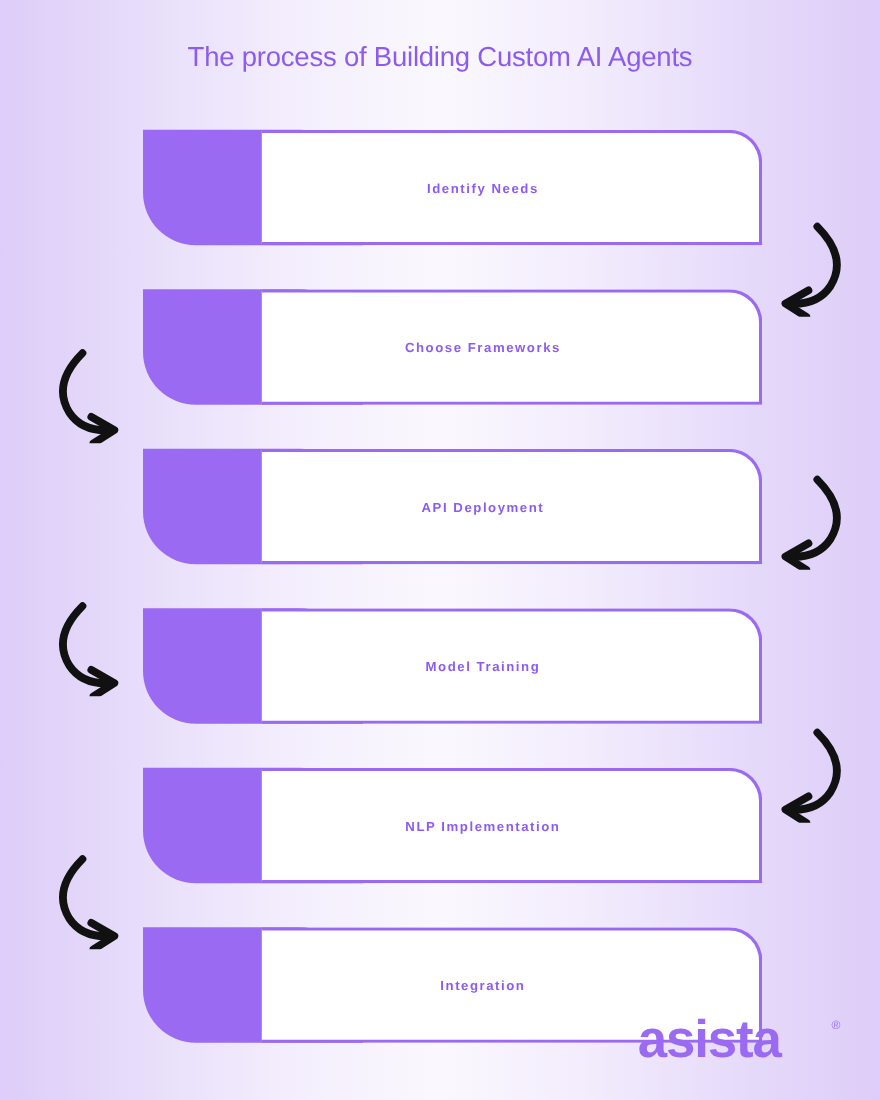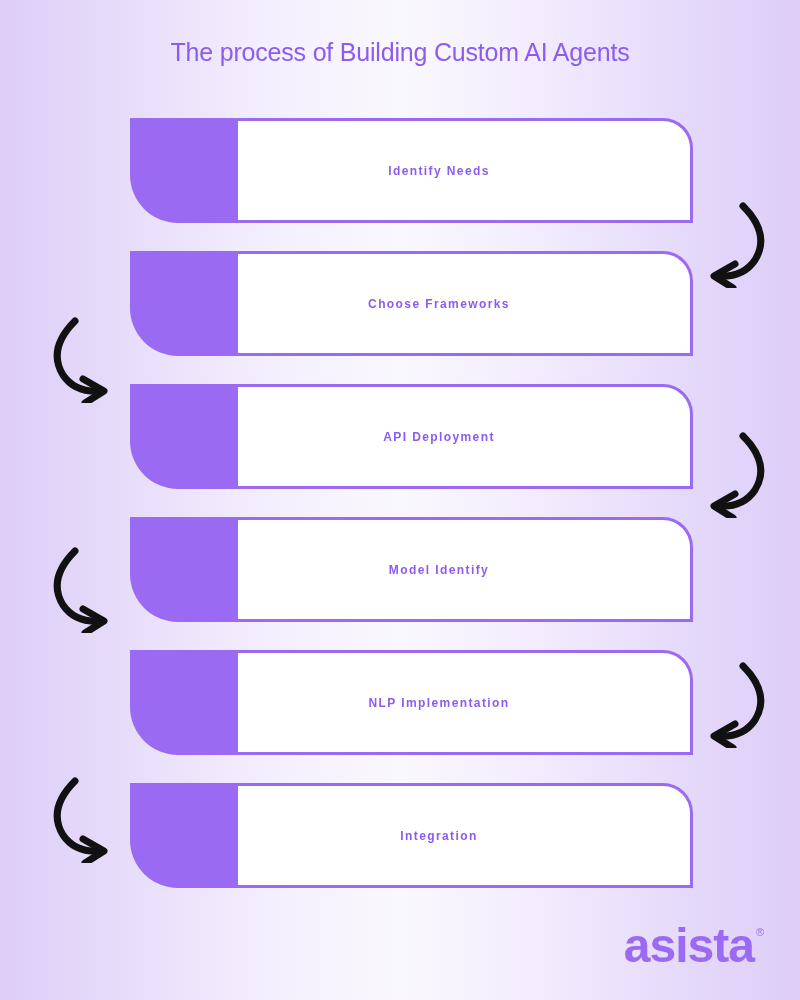--- a/index.html
+++ b/index.html
@@ -36,21 +36,21 @@
 
   
   #steps {
     position:absolute;
     top:118px; left:0; width:800px;
   }
 
   .step {
     position:relative;
     height:125px;
-    margin-bottom:8px;
+    margin-bottom:20px;
   }
 
   
   .step-block {
     position:absolute;
     left:130px; top:0;
     width:200px; height:105px;
     background:#9b6af2;
     border-radius:0 58px 0 48px;
   }
@@ -84,20 +84,21 @@
     pointer-events:none;
   }
   .arrow svg { display:block; width:100%; height:100%; }
 
   
   #logo {
     position:absolute;
     right:36px; bottom:30px;
     display:flex;
     align-items:flex-start;
+    gap:44px;
   }
   #logo-word {
     font-size:48px;
     font-weight:bold;
     color:#9b6af2;
     letter-spacing:-1px;
     line-height:1;
   }
   #logo-tm {
     font-size:11px;
@@ -132,21 +133,21 @@
     <div class="step">
       <div class="step-block"></div>
       <div class="step-panel">
         <span class="step-label">API Deployment</span>
       </div>
     </div>
 
     <div class="step">
       <div class="step-block"></div>
       <div class="step-panel">
-        <span class="step-label">Model Identify</span>
+        <span class="step-label">Model Training</span>
       </div>
     </div>
 
     <div class="step">
       <div class="step-block"></div>
       <div class="step-panel">
         <span class="step-label">NLP Implementation</span>
       </div>
     </div>
 

